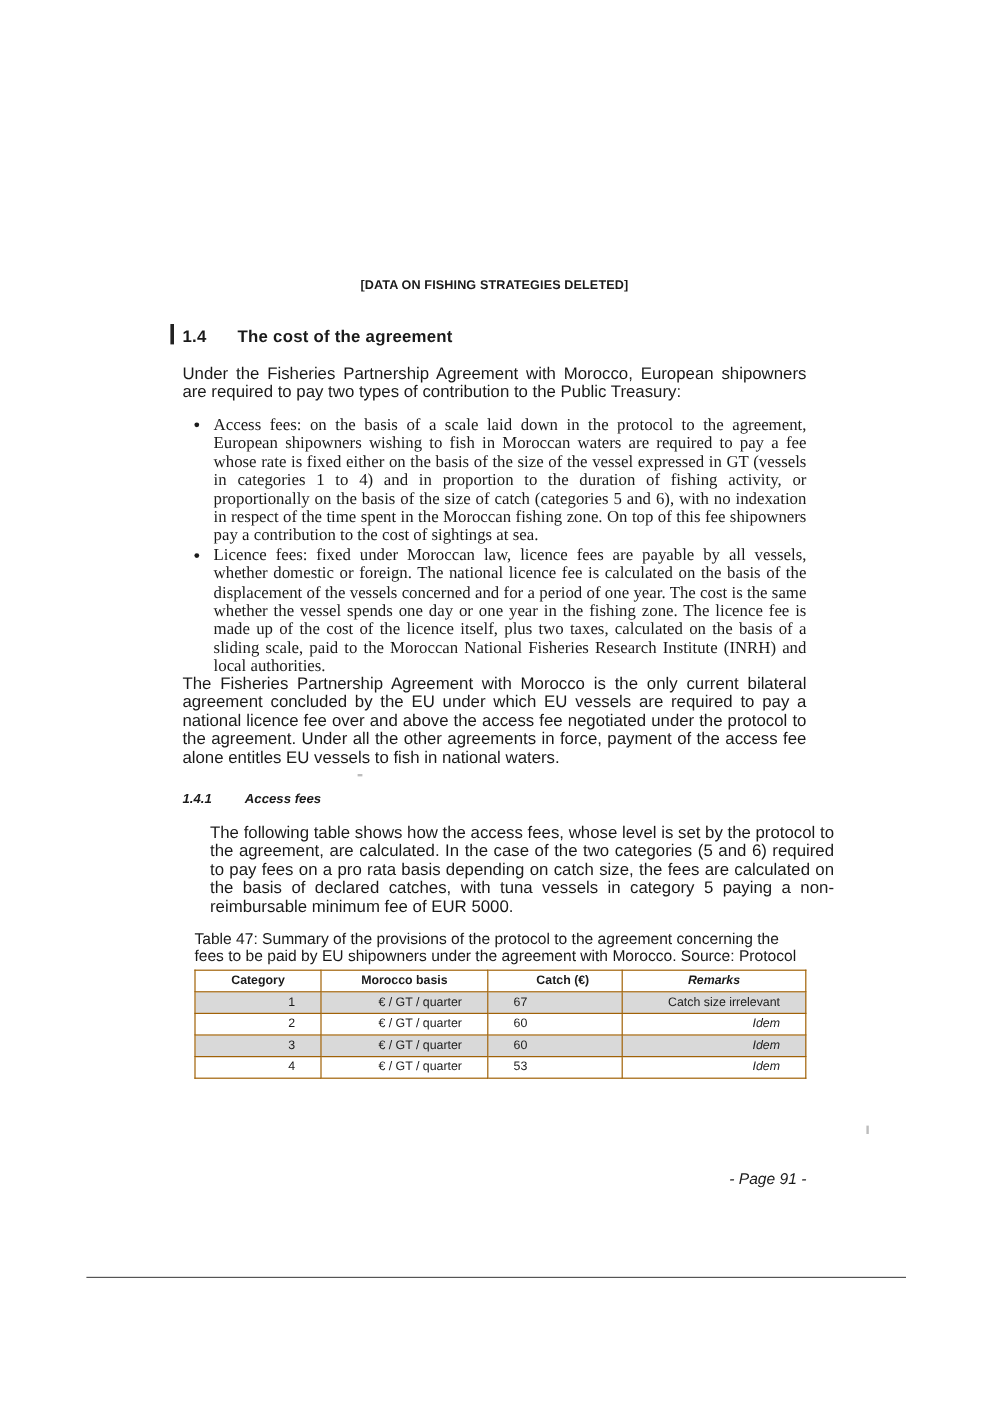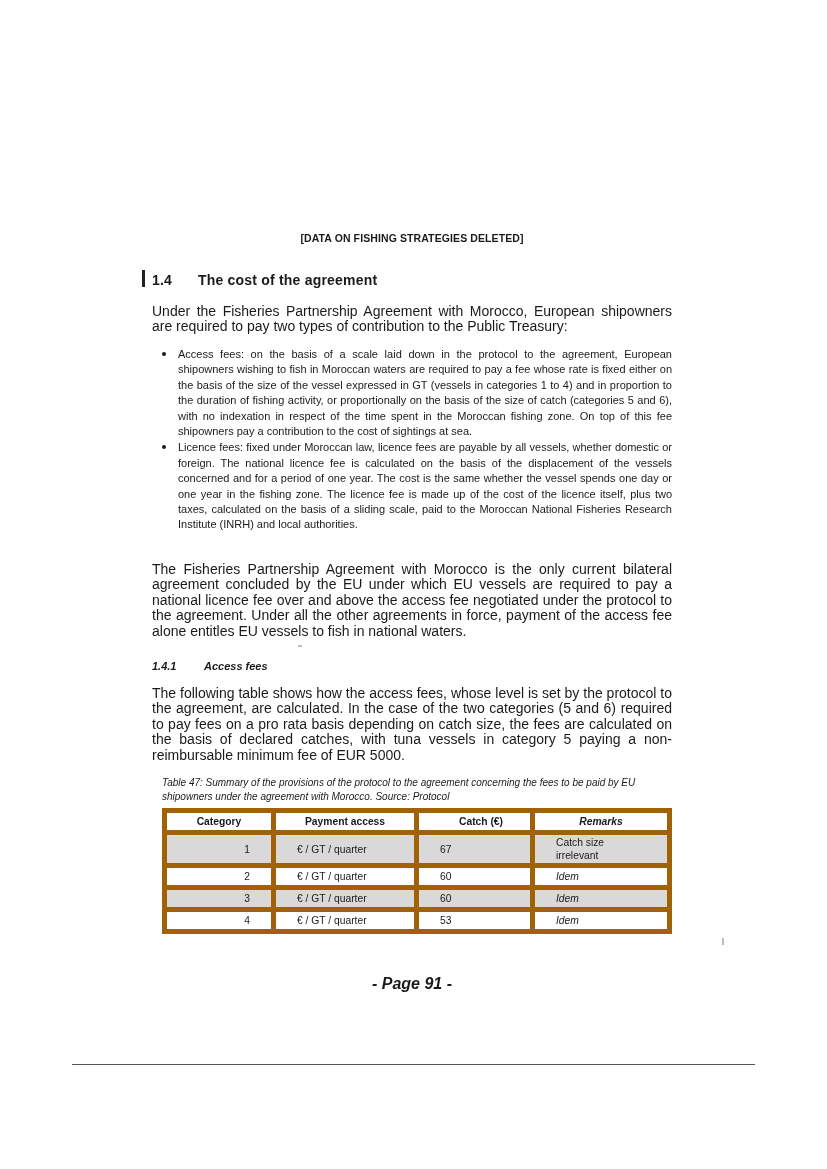--- a/index.html
+++ b/index.html
@@ -68,38 +68,39 @@
     position: absolute;
     left: 0;
     width: 520px;
     font-size: 14px;
     line-height: 15.4px;
     text-align: justify;
     margin: 0;
   }
   #para-intro { top: 304px; }
   #para-fpa   { top: 562px; }
-  #para-access-intro { top: 686px; }
+  #para-access-intro { top: 686px; margin-left: 23px; }
 
   ul.bullets {
     position: absolute;
     left: 0;
     top: 347px;
     width: 520px;
     margin: 0;
     padding: 0;
     list-style: none;
   }
   ul.bullets li {
     position: relative;
     padding-left: 26px;
-    font-size: 11px;
+    font-size: 14px;
     line-height: 15.4px;
     text-align: justify;
     margin-bottom: 1px;
+    font-family: Liberation Serif, serif;
   }
   ul.bullets li .dot {
     position: absolute;
     left: 10px;
     top: 5px;
     width: 4px;
     height: 4px;
     background: #1a1a1a;
     border-radius: 50%;
   }
@@ -115,63 +116,61 @@
   .h3 .num {
     display: inline-block;
     width: 52px;
   }
 
   .table-caption {
     position: absolute;
     left: 10px;
     top: 776px;
     width: 510px;
-    font-size: 10px;
-    font-style: italic;
+    font-size: 13px;
     line-height: 14px;
   }
 
   table.fees {
     position: absolute;
     left: 10px;
     top: 808px;
     width: 510px;
     border-collapse: collapse;
     font-size: 10.3px;
   }
   table.fees th, table.fees td {
-    border: 5px solid #a16207;
+    border: 1px solid #a16207;
     padding: 1px 21px;
     height: 15px;
     line-height: 13px;
   }
   table.fees th {
     text-align: center;
     font-weight: bold;
   }
   table.fees .c-cat { width: 62px; text-align: right; }
-  table.fees .c-basis { width: 96px; text-align: left; }
+  table.fees .c-basis { width: 96px; text-align: right; }
   table.fees .c-val { width: 82px; padding-right: 8px; }
-  table.fees .c-rem { text-align: left; font-style: italic; }
+  table.fees .c-rem { text-align: right; font-style: italic; }
   table.fees td.c-rem.plain { font-style: normal; }
   table.fees tr.shaded td {
     background: #d9d9d9;
   }
   table.fees th.c-cat, table.fees th.c-basis,
   table.fees th.c-val, table.fees th.c-rem { text-align: center; }
 
   .footer-page {
     position: absolute;
     left: 0;
     top: 975px;
     width: 520px;
-    text-align: center;
-    font-size: 16px;
+    text-align: right;
+    font-size: 13px;
     font-style: italic;
-    font-weight: bold;
   }
 
   .bottom-rule {
     position: absolute;
     left: 72px;
     top: 1064px;
     width: 683px;
     height: 1px;
     background: #555;
   }
@@ -216,21 +215,21 @@
     </div>
 
     <p class="body" id="para-access-intro">The following table shows how the access fees, whose level is set by the protocol to the agreement, are calculated. In the case of the two categories (5 and 6) required to pay fees on a pro rata basis depending on catch size, the fees are calculated on the basis of declared catches, with tuna vessels in category 5 paying a non-reimbursable minimum fee of EUR 5000.</p>
 
     <div class="table-caption">Table 47: Summary of the provisions of the protocol to the agreement concerning the fees to be paid by EU shipowners under the agreement with Morocco. Source: Protocol</div>
 
     <table class="fees">
       <thead>
         <tr>
           <th class="c-cat">Category</th>
-          <th class="c-basis">Payment access</th>
+          <th class="c-basis">Morocco basis</th>
           <th class="c-val">Catch (€)</th>
           <th class="c-rem plain">Remarks</th>
         </tr>
       </thead>
       <tbody>
         <tr class="shaded">
           <td class="c-cat">1</td>
           <td class="c-basis">€ / GT / quarter</td>
           <td class="c-val">67</td>
           <td class="c-rem plain">Catch size irrelevant</td>

